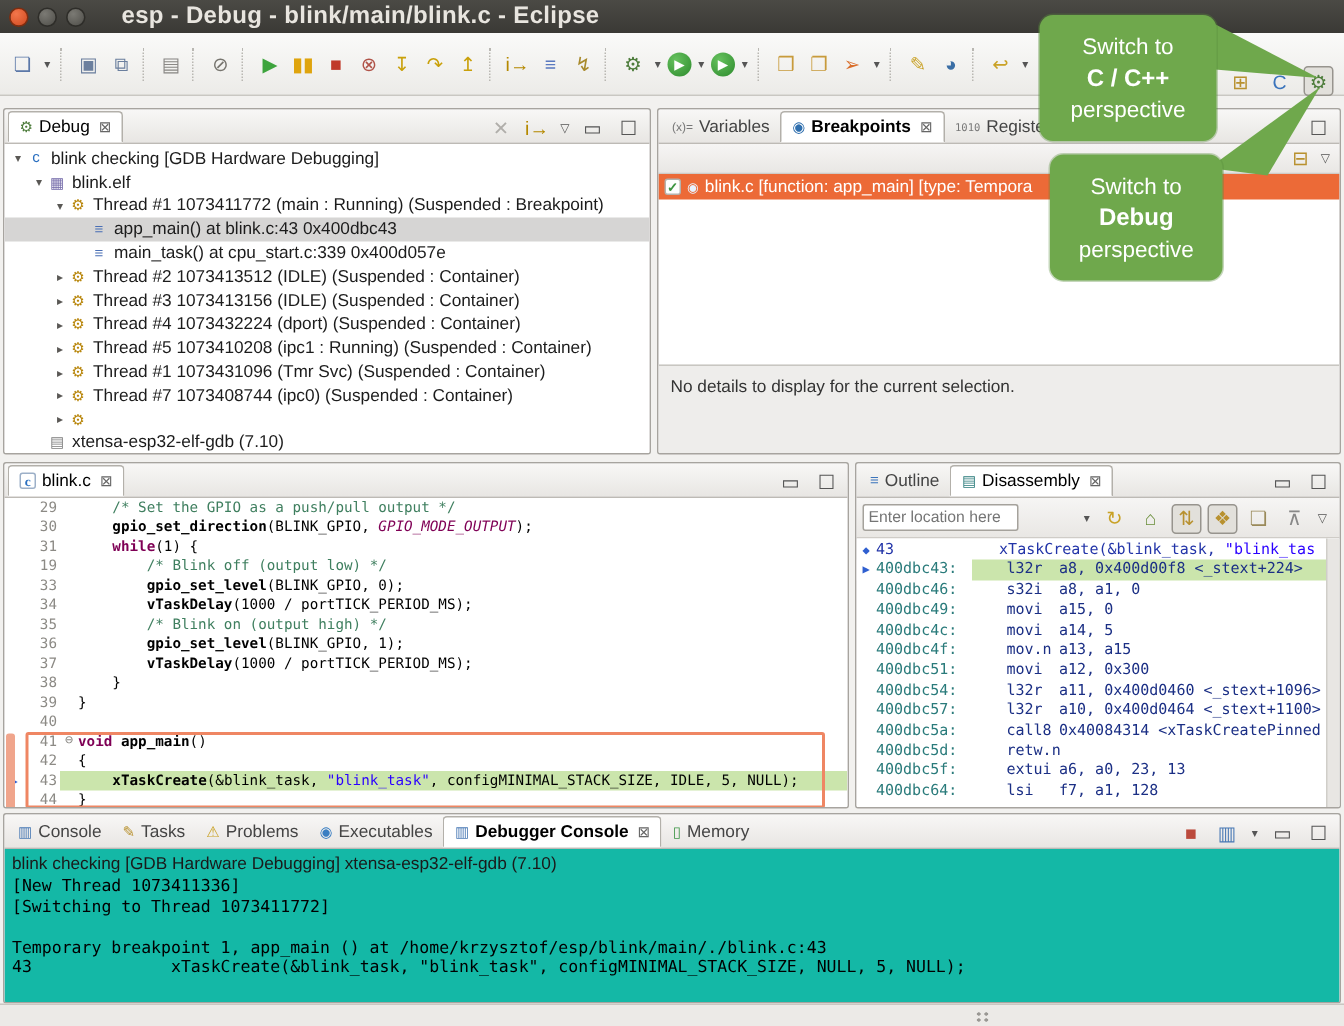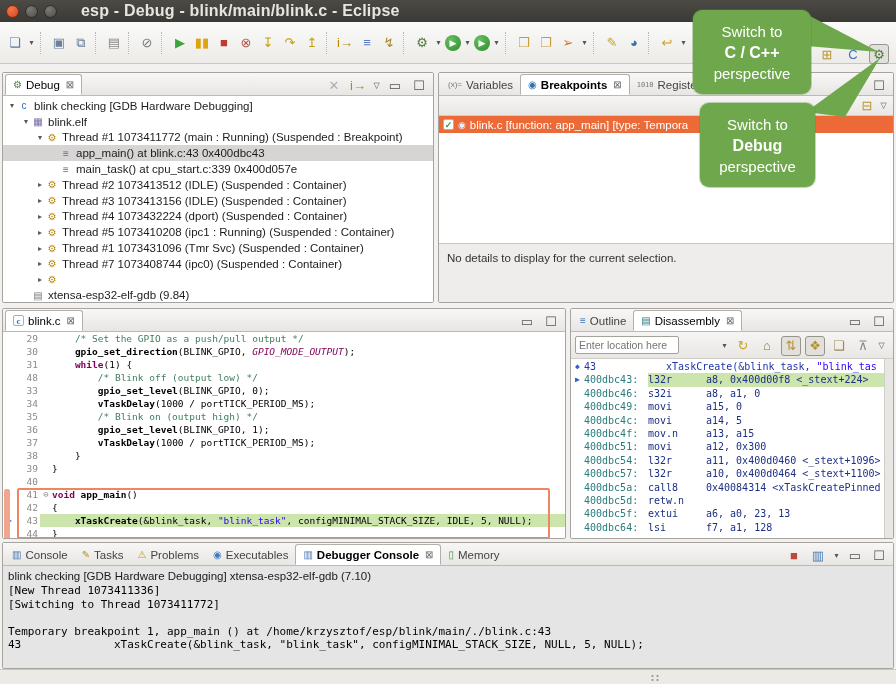--- a/index.html
+++ b/index.html
@@ -82,29 +82,29 @@
   .dis-toolbar { position:absolute; left:0; right:0; top:23px; height:27px;
                  background:linear-gradient(#f6f5f4,#e9e7e4); border-bottom:1px solid #cfccc7;
                  display:flex; align-items:center; padding:0 4px; gap:2px; }
   .loc-input { width:104px; height:18px; border:1px solid #a5a29c; border-radius:2px; background:#fff;
                font-size:10.5px; color:#8a8884; padding:0 3px; font-family:"Liberation Sans",sans-serif; }
   .dis-body { position:absolute; left:0; right:0; top:50px; bottom:0; background:#fff; overflow:hidden;
               font-family:"DejaVu Sans Mono", monospace; font-size:10px; padding-top:1px; }
   .dline { height:13.4px; line-height:13.4px; white-space:pre; display:flex; }
   .dline .mark { width:13px; flex:none; font-size:8px; text-align:center; color:#2f5fd0; }
   .dline .addr { width:64px; flex:none; color:#2a7b7b; }
-  .dline .mn { width:58px; flex:none; color:#1b2f85; }
+  .dline .mn { width:58px; flex:none; color:#1b2f85;padding-left:23px; }
   .dline .ops { flex:1; color:#1b2f85; }
   .dline.src .ops, .dline.src .addr { color:#2234a8; }
   .dline.src .strpart { color:#2a00ff; }
   .dline.cur { background:linear-gradient(to right, #fff 77px, #cbe5ac 77px); }
   .scroll-strip { position:absolute; right:0; top:50px; bottom:0; width:9px; background:#e8e6e3; border-left:1px solid #d0cec9; }
 
   
-  .cons-body { position:absolute; left:0; right:0; top:23px; bottom:0; background:#e5e5e5; overflow:hidden; }
+  .cons-body { position:absolute; left:0; right:0; top:23px; bottom:0; background:#14b8a6; overflow:hidden; }
   .cons-header { font-size:11.5px; color:#1a1a1a; padding:4px 0 2px 5px; }
   .cons-pre { font-family:"DejaVu Sans Mono", monospace; font-size:11px; line-height:13.5px;
               color:#000; padding-left:5px; white-space:pre; }
 
   
   .statusbar { position:absolute; left:0; bottom:0; width:896px; height:15px;
                background:#eceae7; border-top:1px solid #c9c7c2; }
   .grip { position:absolute; left:650px; top:4px; width:10px; height:8px;
           background:radial-gradient(circle, #9a9894 1px, transparent 1.2px); background-size:5px 4px; }
 
@@ -250,21 +250,21 @@
           <span class="ticon" style="color: rgb(184, 134, 11);">⚙</span>
           <span>Thread #7 1073408744 (ipc0) (Suspended : Container)</span>
         </div>
         <div class="trow" style="padding-left: 32px;">
           <span class="twist">▸</span>
           <span class="ticon" style="color: rgb(184, 134, 11);">⚙</span>
         </div>
         <div class="trow" style="padding-left: 18px;">
           <span class="twist"></span>
           <span class="ticon" style="color: rgb(125, 125, 125);">▤</span>
-          <span>xtensa-esp32-elf-gdb (9.84)</span>
+          <span>xtensa-esp32-elf-gdb (7.10)</span>
         </div>
       </div>
   </div>
 
   <div class="view" style="left:438px; top:72px; width:456px; height:231px;">
     <div class="tabbar">
       <div class="tab">
         <span class="tabicon" style="font-size:8px;color:#777">(x)=</span>
         <span>Variables</span>
       </div>
@@ -310,21 +310,21 @@
       <div class="chrome">
           <span class="icon " style="color: rgb(85, 85, 85);">▭</span>
           <span class="icon " style="color: rgb(85, 85, 85);">☐</span>
         </div>
     </div>
     <div class="ed-body" id="ed-body">
 
     <div class="eline"><span class="ann"></span><span class="num">29</span><span class="fold"></span><span class="code"><span>    </span><span class="cm">/* Set the GPIO as a push/pull output */</span></span></div>
         <div class="eline"><span class="ann"></span><span class="num">30</span><span class="fold"></span><span class="code"><span>    </span><span class="fn">gpio_set_direction</span><span>(BLINK_GPIO, </span><span class="mac">GPIO_MODE_OUTPUT</span><span>);</span></span></div>
         <div class="eline"><span class="ann"></span><span class="num">31</span><span class="fold"></span><span class="code"><span>    </span><span class="kw">while</span><span>(1) {</span></span></div>
-        <div class="eline"><span class="ann"></span><span class="num">48</span><span class="fold"></span><span class="code"><span>        </span><span class="cm">/* Blink off (output low) */</span></span></div>
+        <div class="eline"><span class="ann"></span><span class="num">19</span><span class="fold"></span><span class="code"><span>        </span><span class="cm">/* Blink off (output low) */</span></span></div>
         <div class="eline"><span class="ann"></span><span class="num">33</span><span class="fold"></span><span class="code"><span>        </span><span class="fn">gpio_set_level</span><span>(BLINK_GPIO, 0);</span></span></div>
         <div class="eline"><span class="ann"></span><span class="num">34</span><span class="fold"></span><span class="code"><span>        </span><span class="fn">vTaskDelay</span><span>(1000 / portTICK_PERIOD_MS);</span></span></div>
         <div class="eline"><span class="ann"></span><span class="num">35</span><span class="fold"></span><span class="code"><span>        </span><span class="cm">/* Blink on (output high) */</span></span></div>
         <div class="eline"><span class="ann"></span><span class="num">36</span><span class="fold"></span><span class="code"><span>        </span><span class="fn">gpio_set_level</span><span>(BLINK_GPIO, 1);</span></span></div>
         <div class="eline"><span class="ann"></span><span class="num">37</span><span class="fold"></span><span class="code"><span>        </span><span class="fn">vTaskDelay</span><span>(1000 / portTICK_PERIOD_MS);</span></span></div>
         <div class="eline"><span class="ann"></span><span class="num">38</span><span class="fold"></span><span class="code"><span>    }</span></span></div>
         <div class="eline"><span class="ann"></span><span class="num">39</span><span class="fold"></span><span class="code"><span>}</span></span></div>
         <div class="eline"><span class="ann"></span><span class="num">40</span><span class="fold"></span><span class="code"></span></div>
         <div class="eline"><span class="ann"></span><span class="num">41</span><span class="fold">⊖</span><span class="code"><span class="kw">void</span><span class="fn"> app_main</span><span>()</span></span></div>
         <div class="eline"><span class="ann"></span><span class="num">42</span><span class="fold"></span><span class="code"><span>{</span></span></div>

